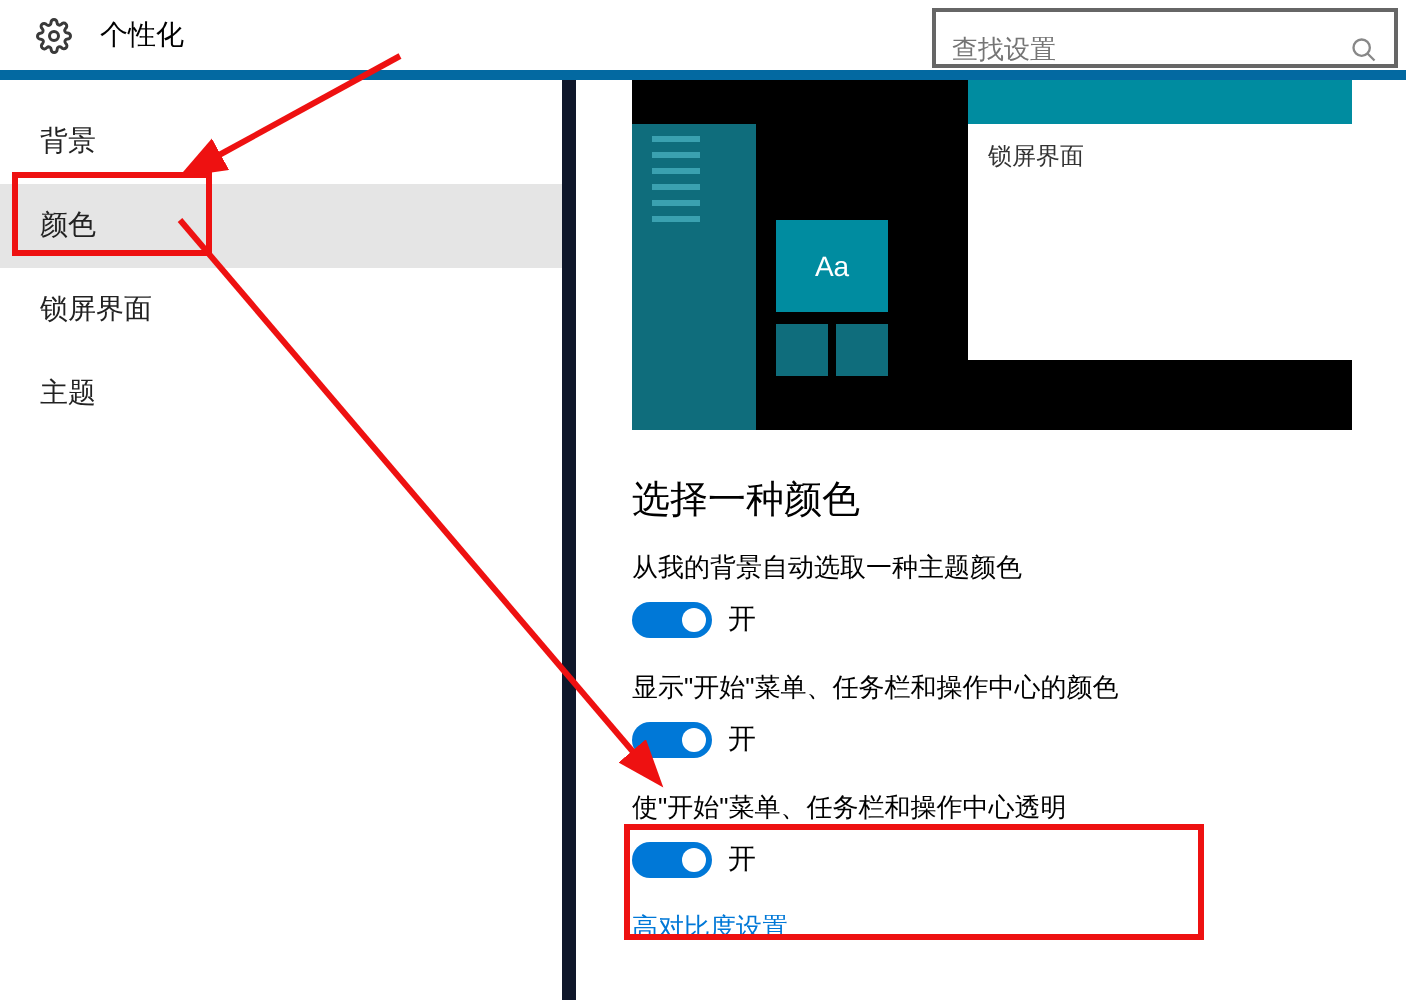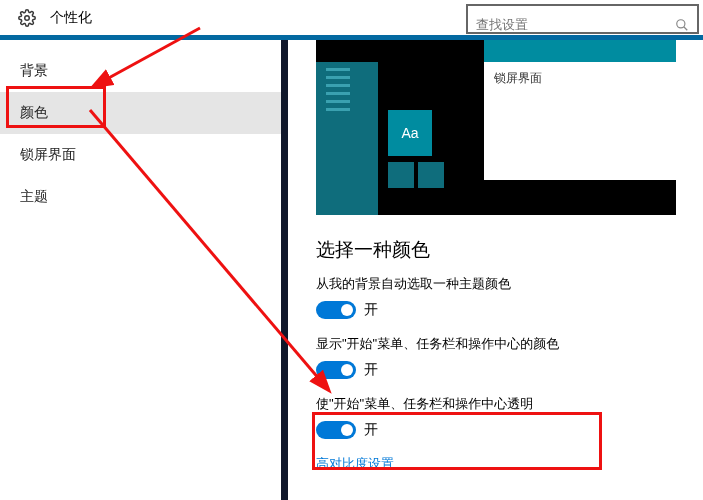--- a/index.html
+++ b/index.html
@@ -95,21 +95,21 @@
     content: "";
     position: absolute;
     left: 10px; top: 6px;
     width: 24px; height: 3px;
     background: #3aa1b0;
     box-shadow: 0 8px 0 #3aa1b0, 0 16px 0 #3aa1b0, 0 24px 0 #3aa1b0, 0 32px 0 #3aa1b0, 0 40px 0 #3aa1b0;
   }
   .preview .tile {
     position: absolute;
     left: 72px; top: 70px;
-    width: 44px; height: 46px;
+    width: 56px; height: 46px;
     background: #008ca0;
     display: flex;
     align-items: center;
     justify-content: center;
     color: #fff;
     font-size: 14px;
   }
   .preview .tile2 {
     position: absolute;
     left: 72px; top: 122px;

